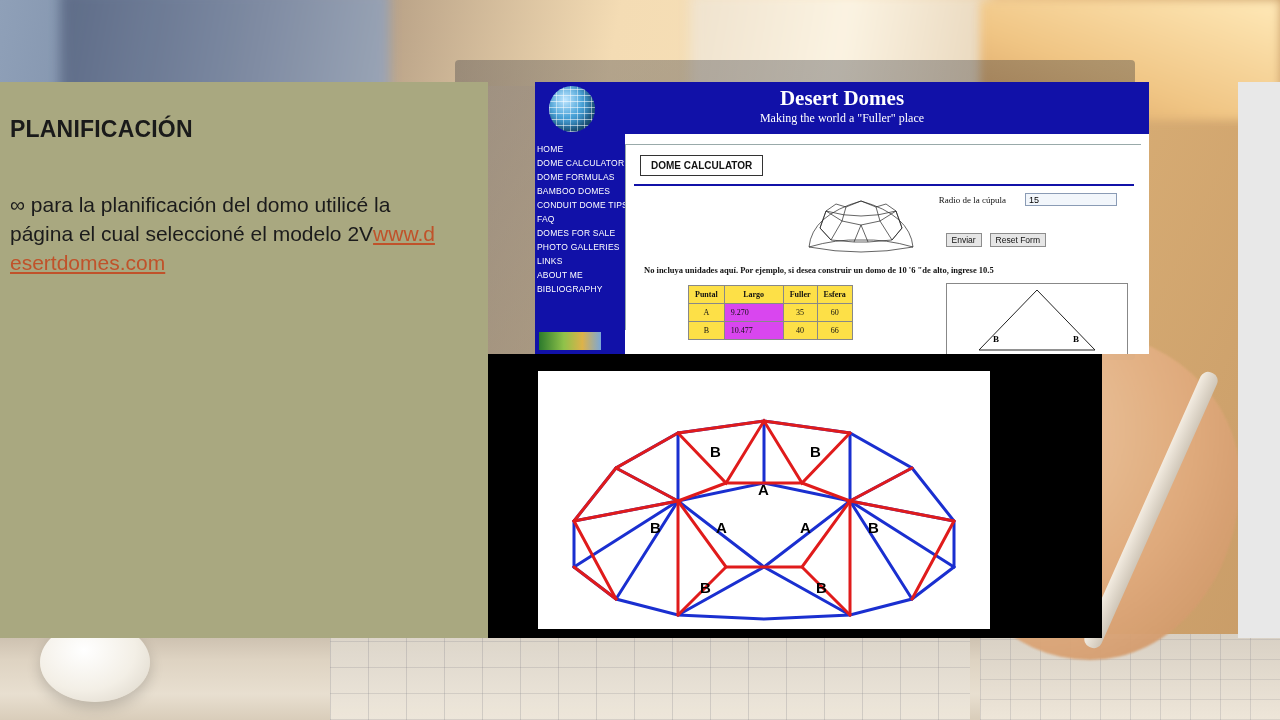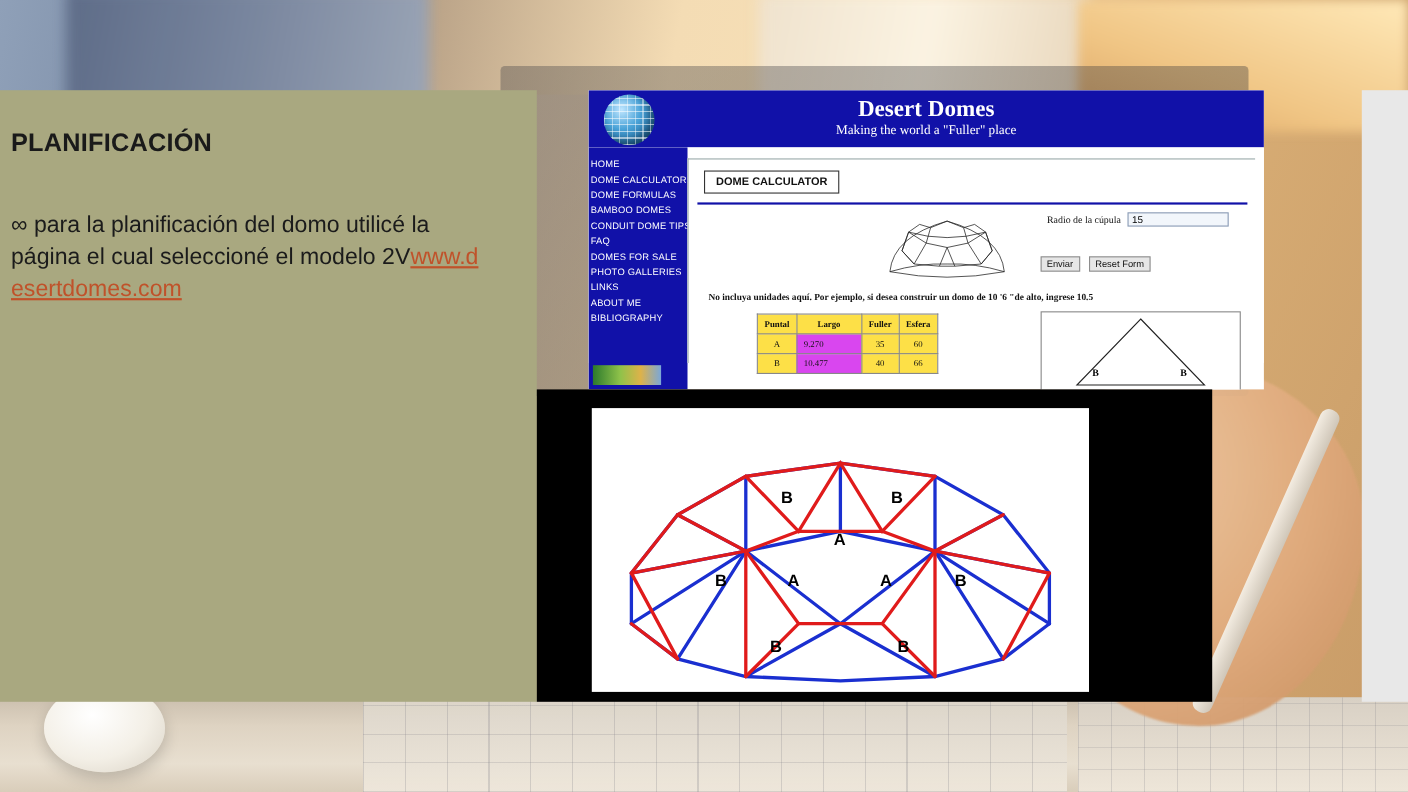--- a/index.html
+++ b/index.html
@@ -257,21 +257,21 @@
     width: 110px; height: 60px;
   }
   .radius-row {
     position: absolute;
     right: 24px; top: 48px;
     font-size: 9px;
     font-family: "Liberation Serif", serif;
     color: #111;
     display: flex;
     align-items: center;
-    gap: 6px;
+    gap: 19px;
   }
   .radius-input {
     width: 92px;
     height: 13px;
     border: 1px solid #8a9bb5;
     background: #f2f6fb;
     font-size: 9px;
     padding: 0 3px;
     box-sizing: border-box;
     font-family: "Liberation Sans", sans-serif;

